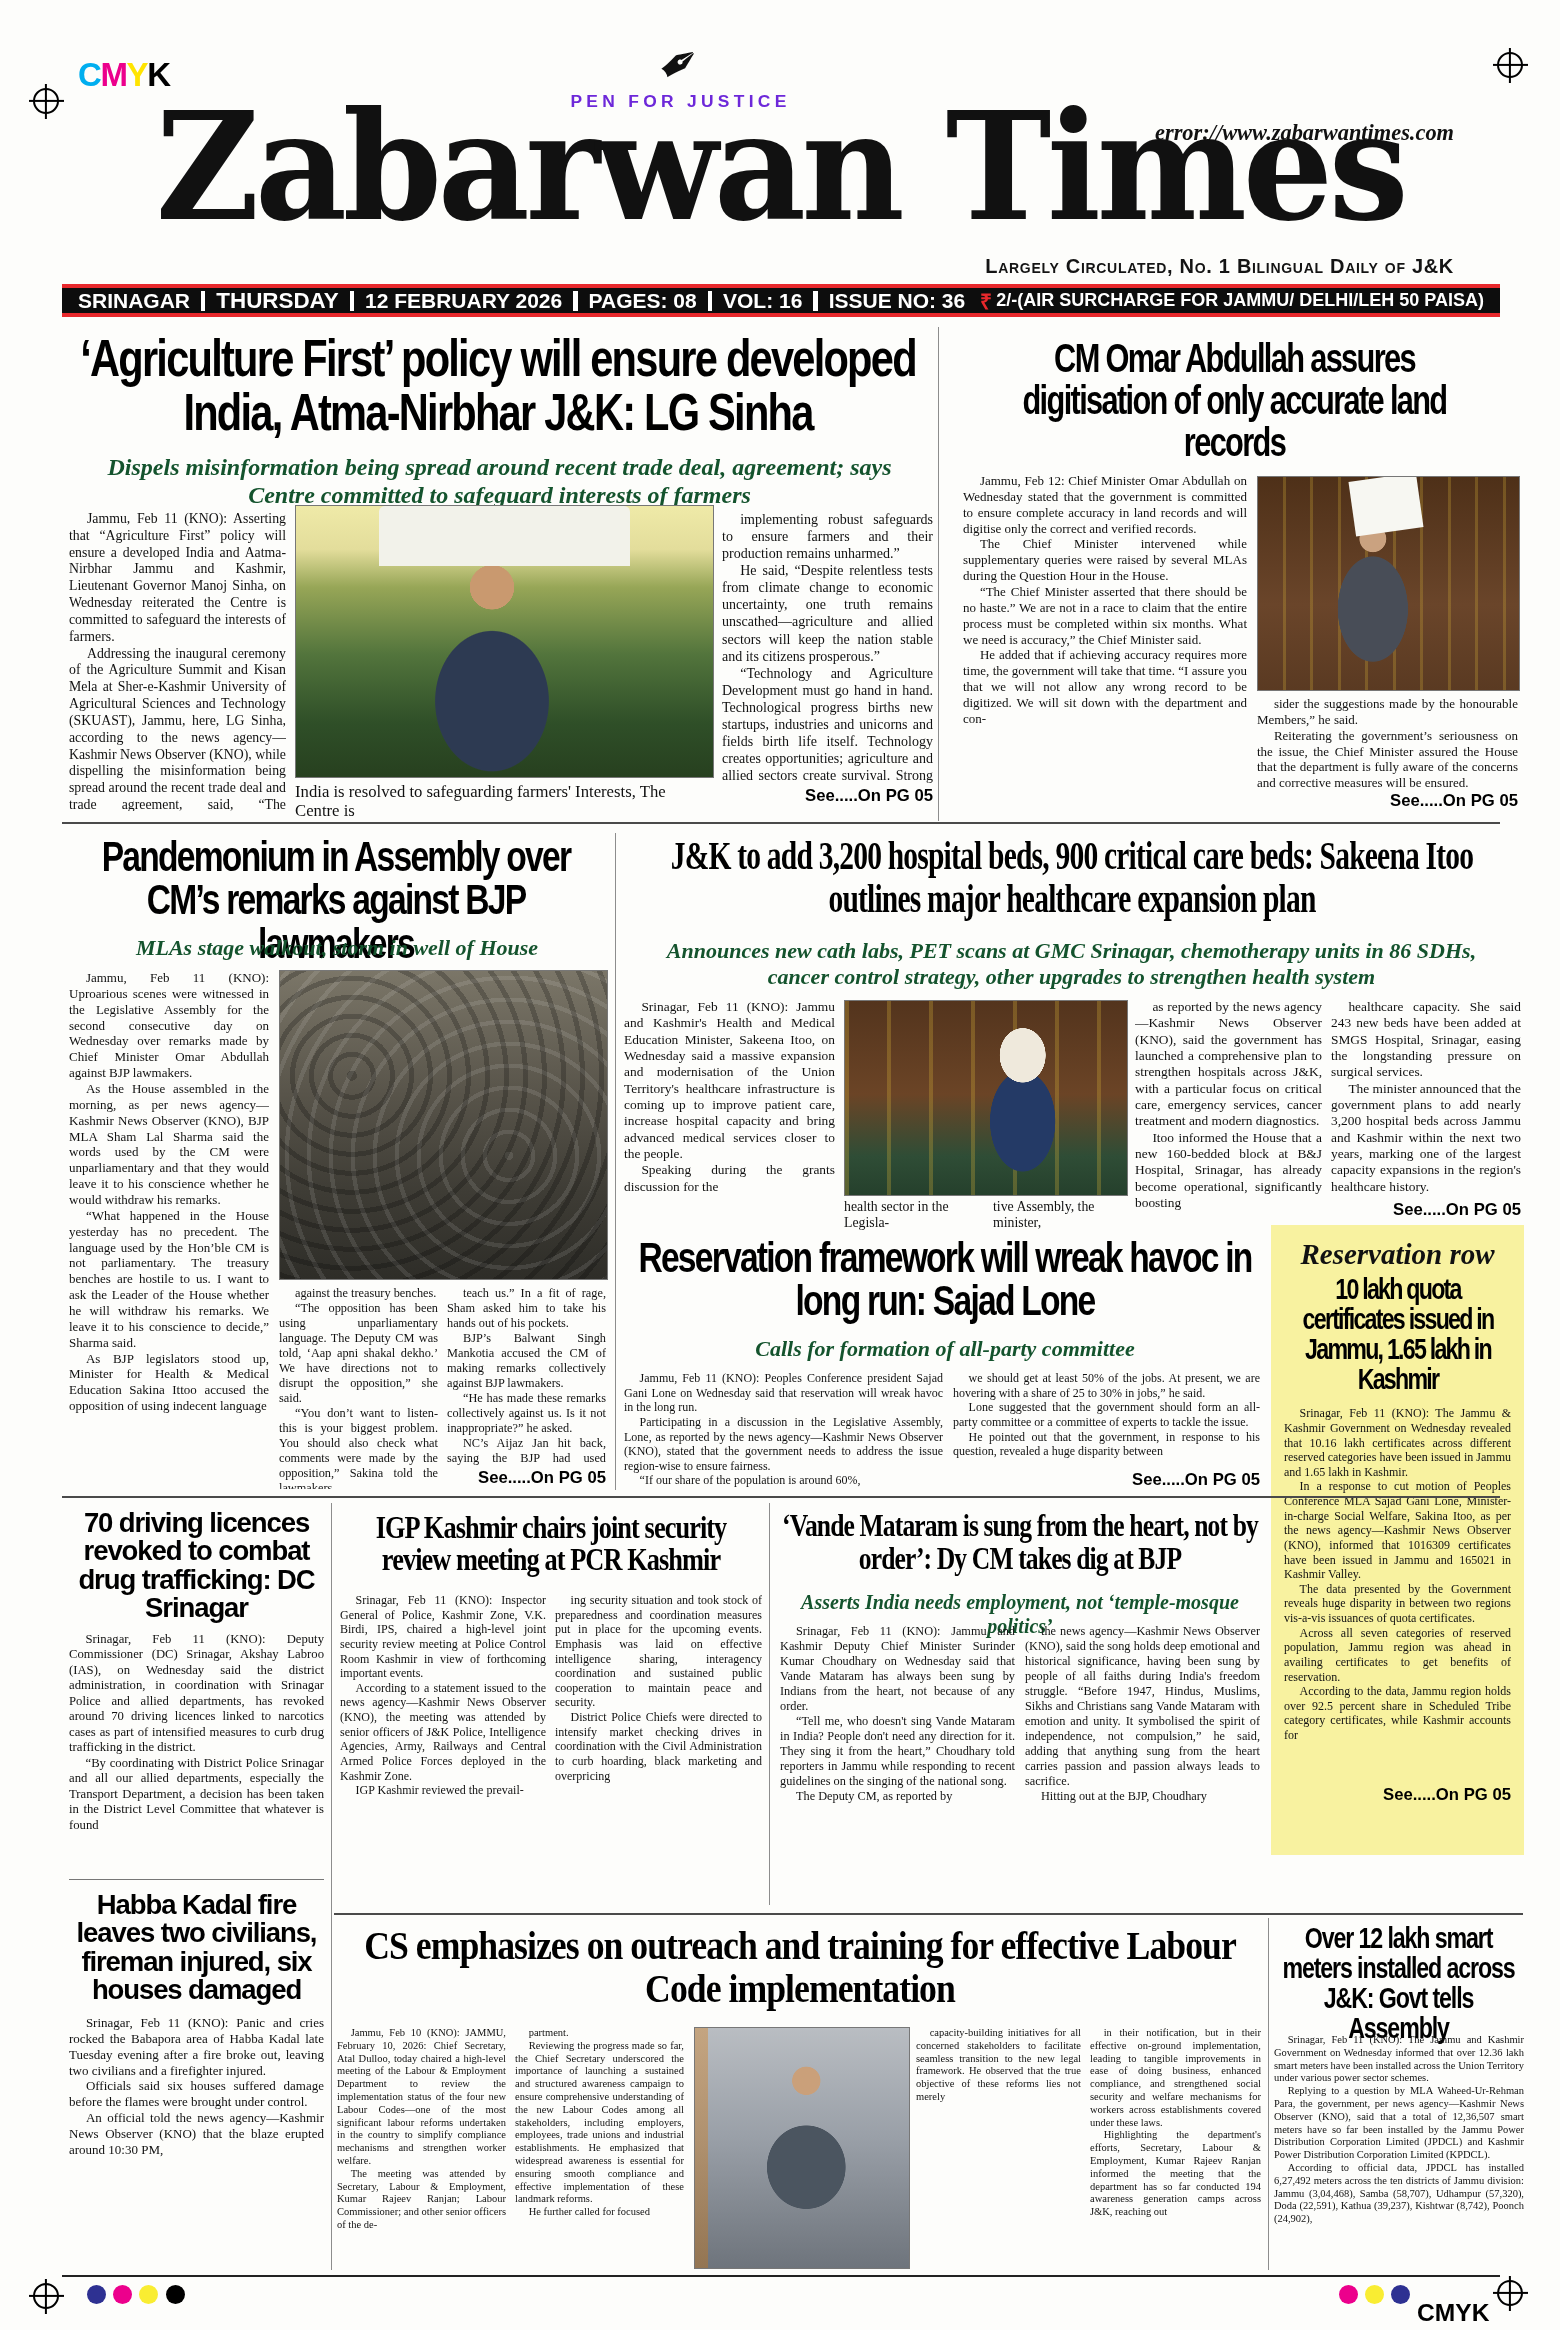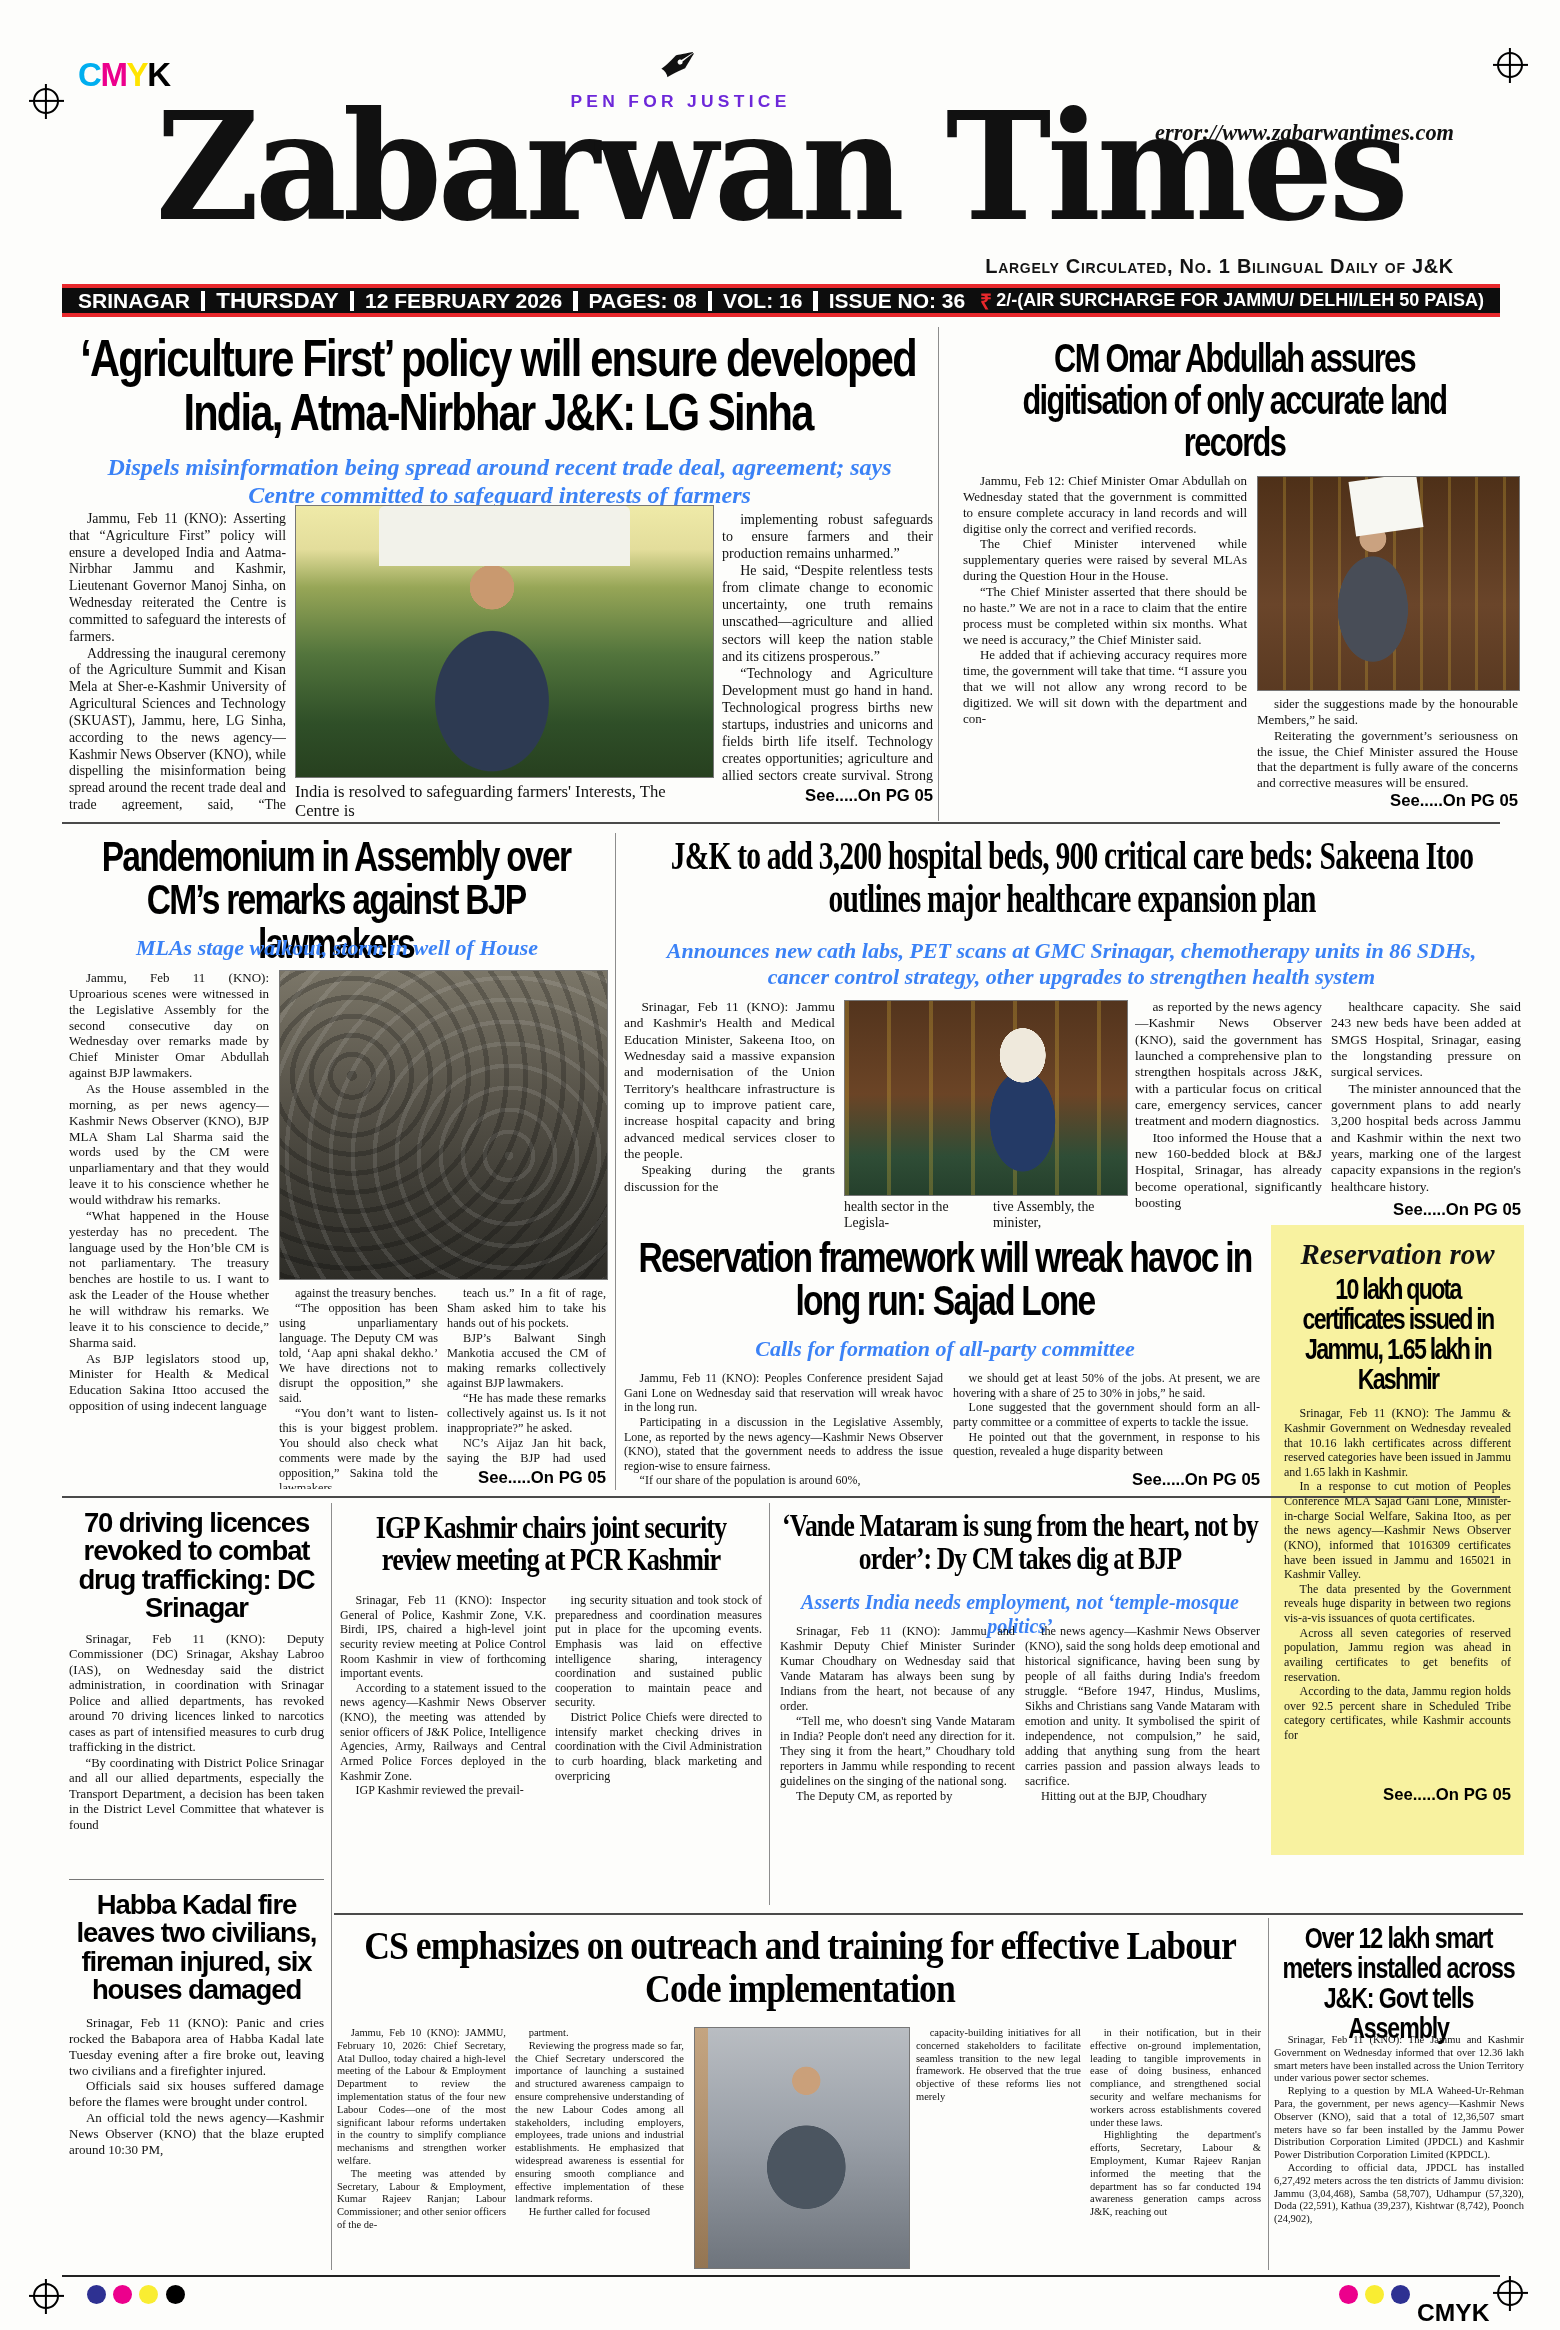--- a/index.html
+++ b/index.html
@@ -5,21 +5,21 @@
   html,body{margin:0;padding:0;background:#e9e9e9;}
   #page{position:relative;width:1561px;height:2330px;background:#fdfdfb;overflow:hidden;
         font-family:"Liberation Serif",serif;color:#111;}
   .abs{position:absolute;}
   
   .hl{font-family:"Liberation Sans",sans-serif;font-weight:700;letter-spacing:-2.2px;
       line-height:1.03;text-align:center;color:#000;}
   .hls{font-family:"Liberation Serif",serif;font-weight:700;letter-spacing:-1.1px;
       line-height:1.04;text-align:center;color:#000;}
   .sub{font-family:"Liberation Serif",serif;font-weight:700;font-style:italic;
-      text-align:center;line-height:1.18;color:#3b82f6;}
+      text-align:center;line-height:1.18;color:#14532d;}
   .body-col{text-align:justify;overflow:hidden;line-height:1.22;}
   .body-col p{margin:0;text-indent:1.3em;}
   .see{font-family:"Liberation Sans",sans-serif;font-weight:700;font-size:16.7px;text-align:right;color:#000;}
   .caption{font-size:16.7px;line-height:1.15;}
   
   .vrule{position:absolute;width:1.4px;background:#8d8d8d;}
   .hrule{position:absolute;height:2.2px;background:#4a4a4a;}
   
   #mast-title{font-family:"DejaVu Serif",serif;font-weight:700;font-size:142px;line-height:1;
       text-align:center;letter-spacing:-4.3px;transform:scaleY(1.06);transform-origin:top center;white-space:nowrap;}

